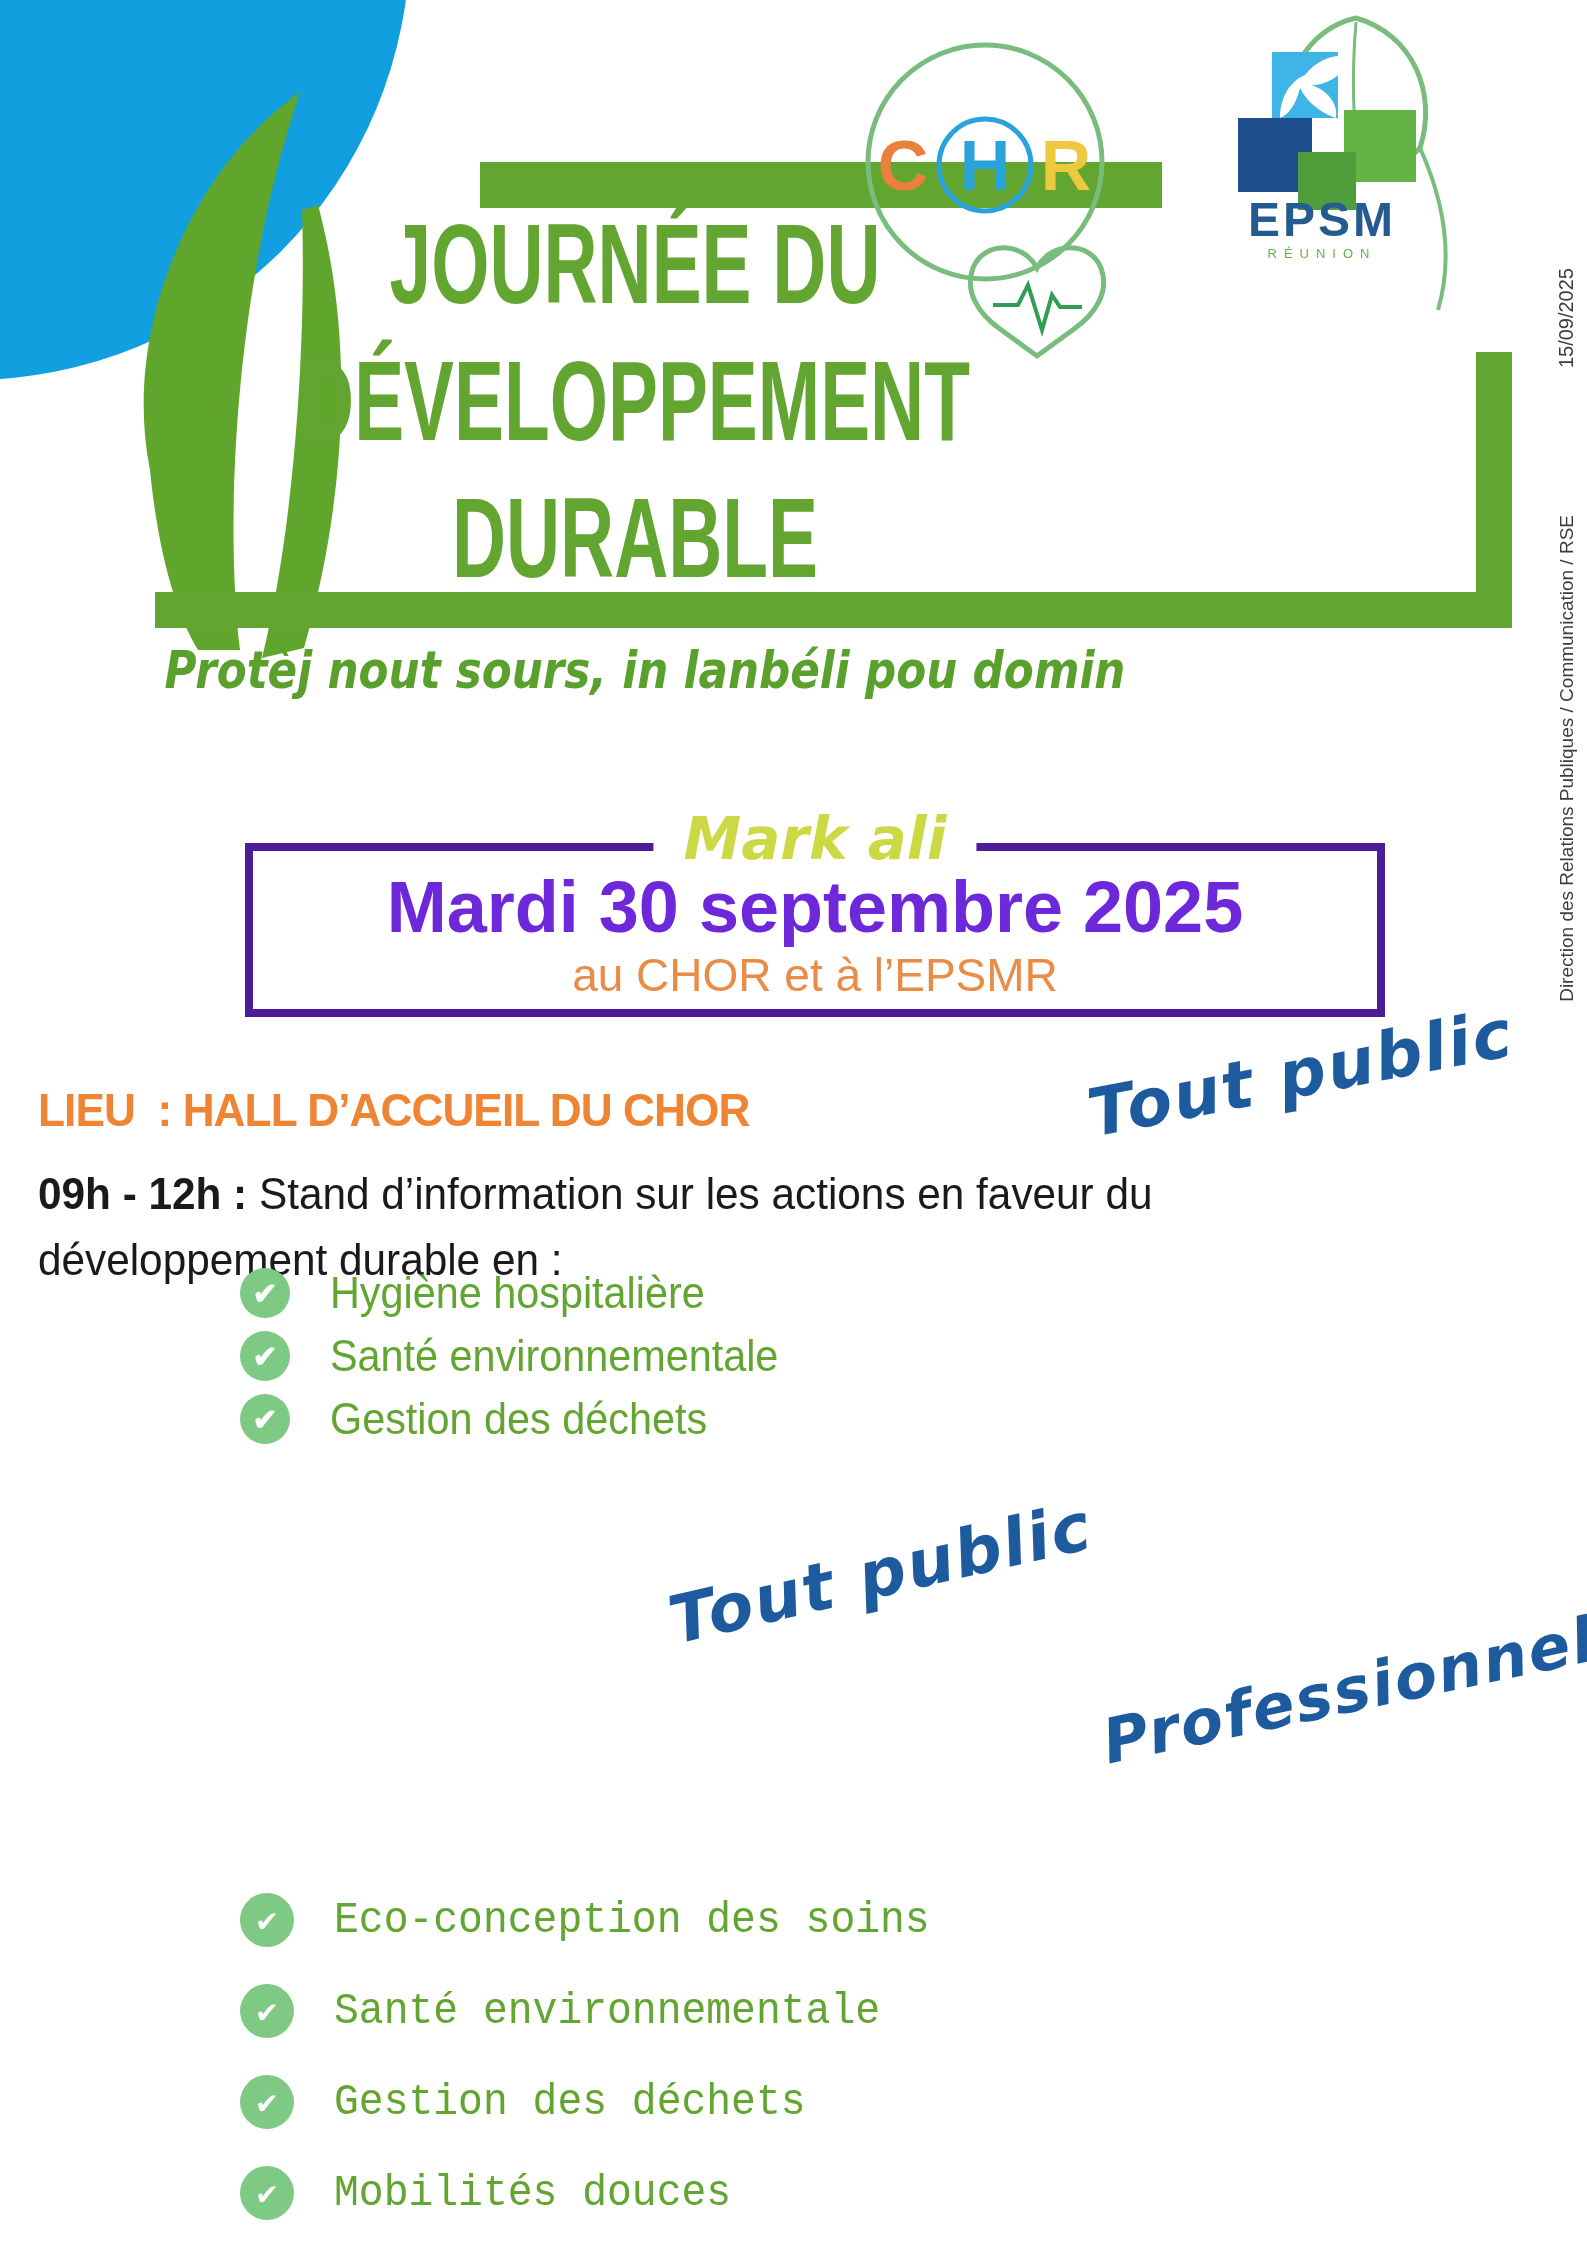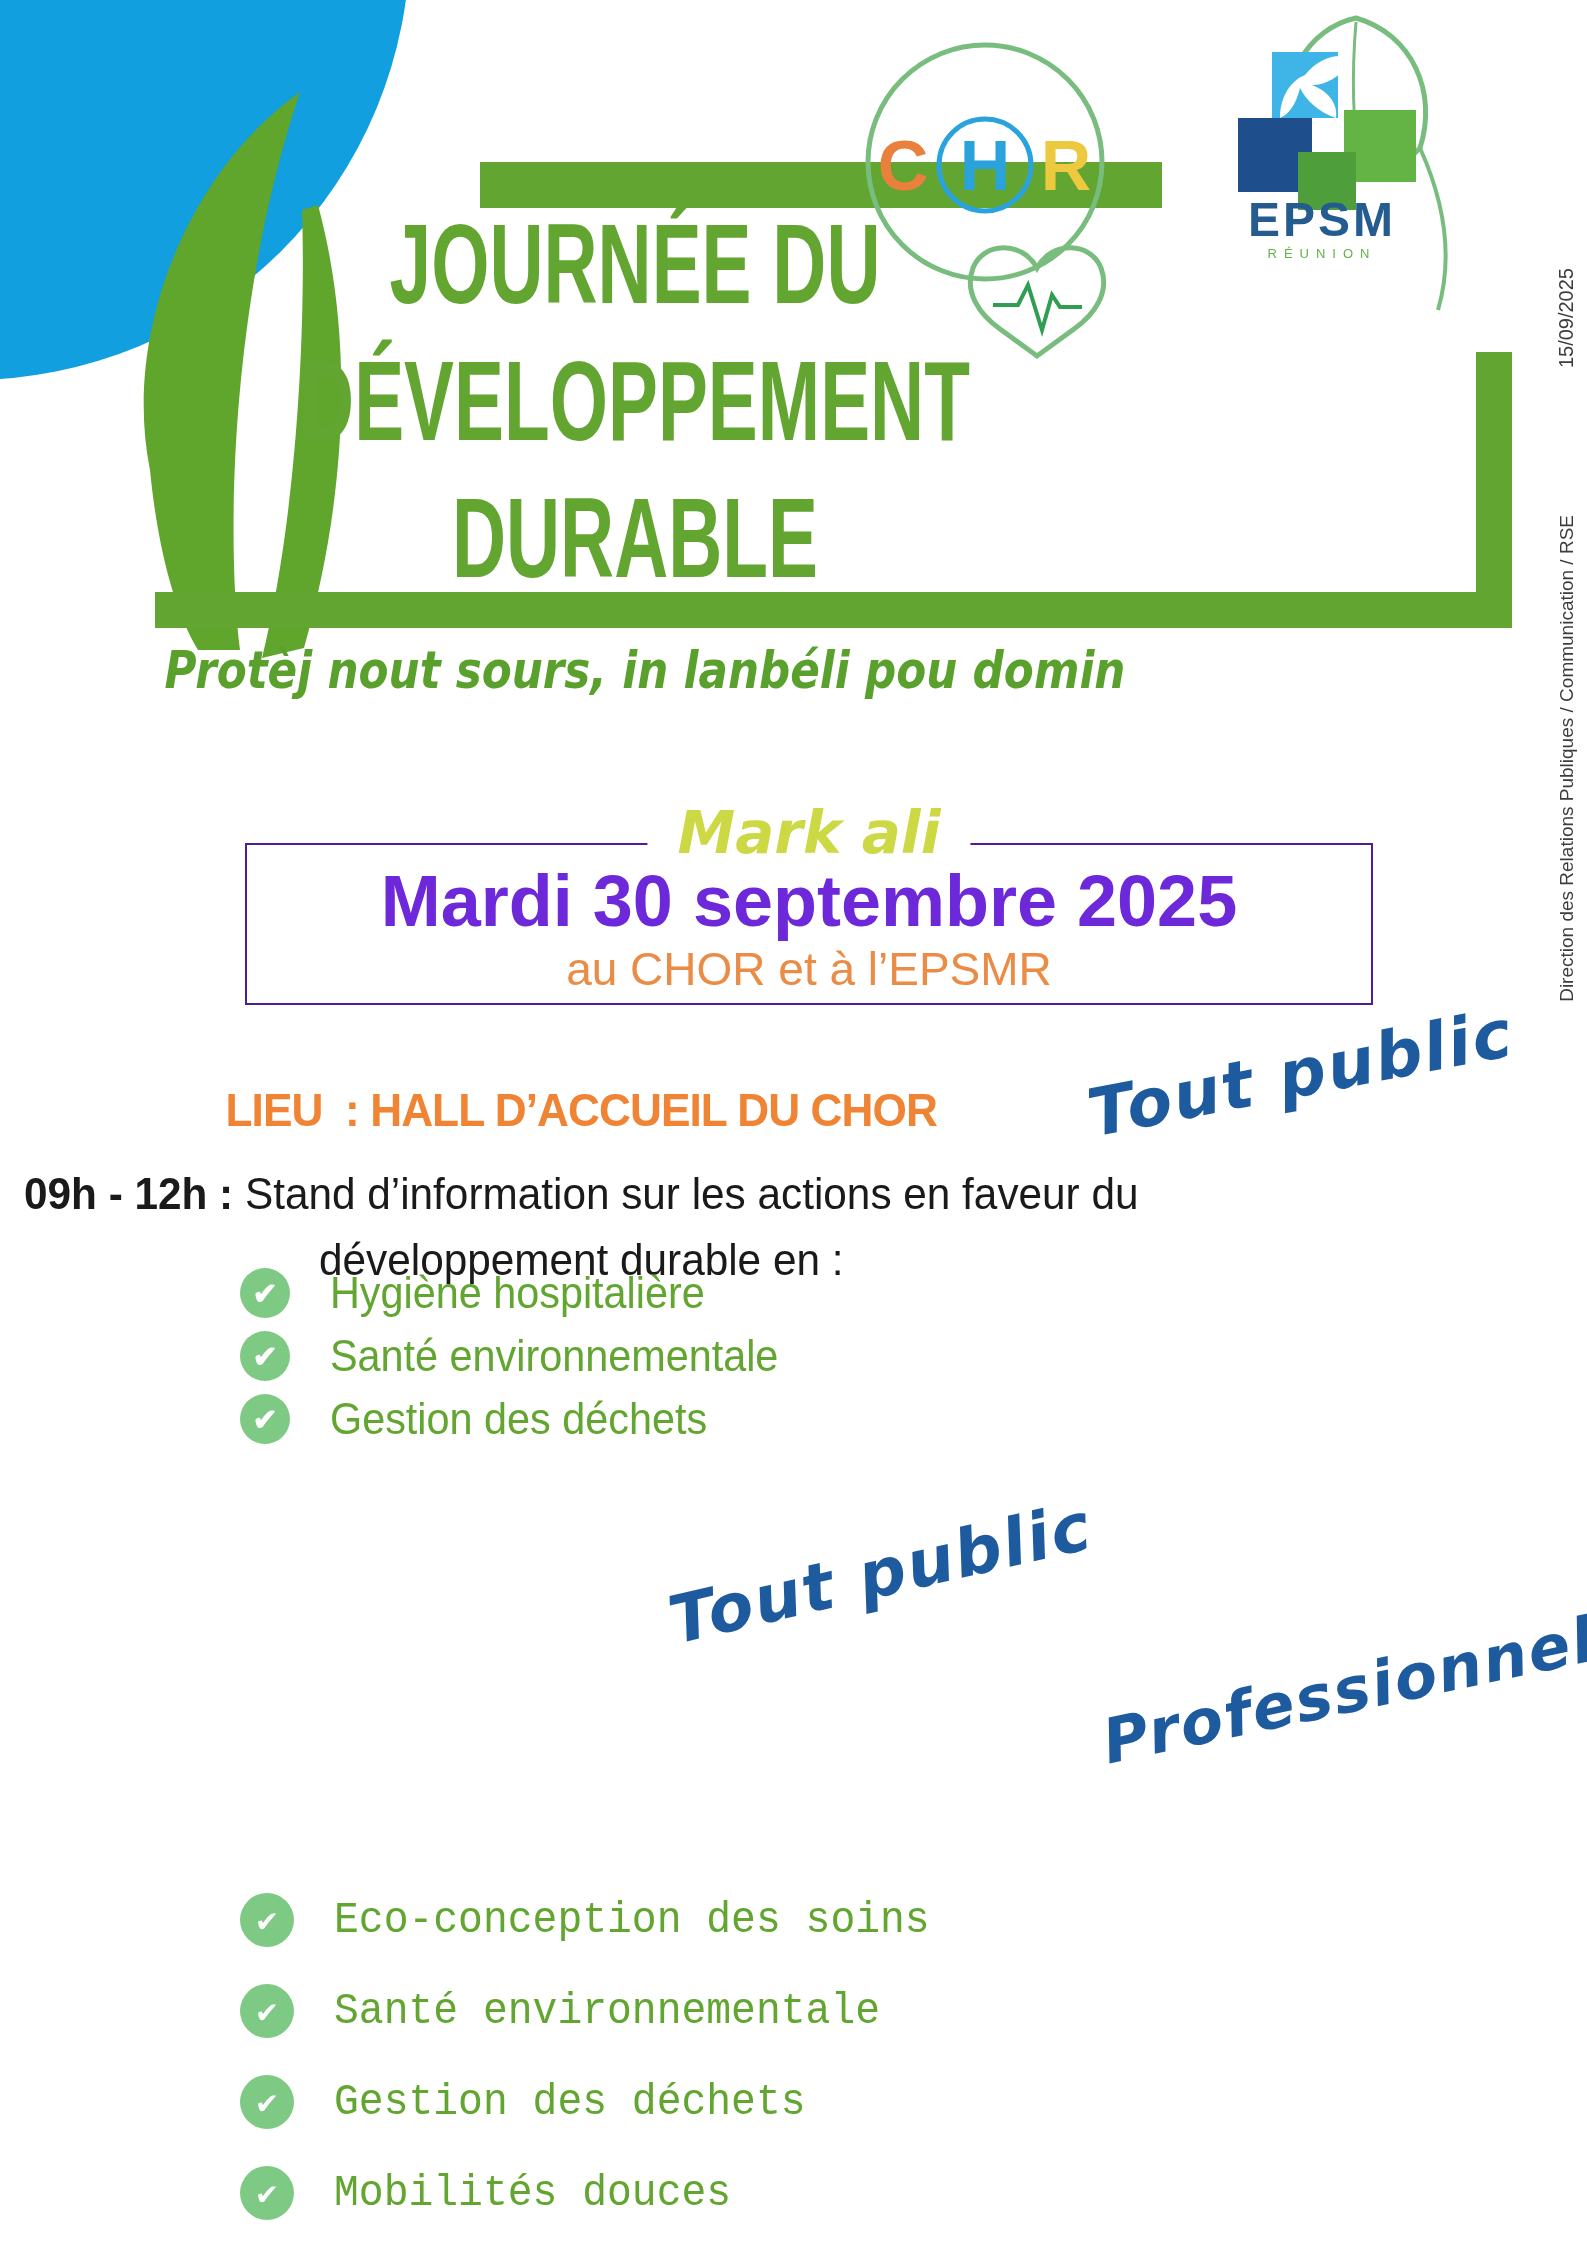--- a/index.html
+++ b/index.html
@@ -11,34 +11,34 @@
   svg.deco{position:absolute;left:0;top:0;z-index:2;pointer-events:none;}
   
   .title{position:absolute;left:10px;top:196px;width:1250px;text-align:center;color:#63a531;
          font-weight:800;font-size:104px;line-height:1.22;letter-spacing:0;
          transform:scale(0.72,1.08);transform-origin:50% 0;z-index:3;white-space:pre;}
   .tagline{position:absolute;left:20px;top:640px;width:1250px;text-align:center;color:#5aa02c;
          font-style:italic;font-weight:700;font-size:52px;transform:scaleX(0.84);
          transform-origin:50% 50%;z-index:3;font-family:"DejaVu Sans",sans-serif;}
   
   .datebox{position:absolute;left:245px;top:843px;width:1124px;height:158px;
-         border:2px solid #4c1d95;z-index:3;text-align:center;}
+         border:8px solid #4c1d95;z-index:3;text-align:center;}
   .markali{position:absolute;left:50%;top:-46px;transform:translateX(-50%);background:#fff;
          padding:0 30px;font-size:58px;font-style:italic;font-weight:600;color:#ccd944;
          white-space:nowrap;font-family:"DejaVu Sans",sans-serif;}
   .dateline{margin-top:16px;font-size:72px;font-weight:800;color:#6d28d9;line-height:1.12;}
   .placeline{margin-top:2px;font-size:46px;font-weight:400;color:#ea8b46;line-height:1.12;}
   
   .brush{position:absolute;color:#1e5b9e;font-weight:700;font-style:italic;z-index:4;
          font-family:"DejaVu Sans",sans-serif;white-space:nowrap;letter-spacing:2px;}
   .tp1{left:1085px;top:1035px;font-size:66px;transform:rotate(-11deg);}
   .tp2{left:665px;top:1535px;font-size:66px;transform:rotate(-13deg);}
   .prof{left:1098px;top:1650px;font-size:62px;transform:rotate(-12deg);}
   
-  .sec{position:absolute;left:24px;z-index:3;text-align:center;}
+  .sec{position:absolute;left:38px;z-index:3;}
   .sec h2{margin:0;font-size:47px;font-weight:800;color:#ee8434;letter-spacing:-1px;
           transform:scaleX(0.94);transform-origin:0 50%;white-space:pre;}
   .sec p{margin:24px 0 0 0;font-size:45px;line-height:1.47;color:#1a1a1a;
           transform:scaleX(0.94);transform-origin:0 0;white-space:pre;}
   .sec p b{font-weight:800;}
   
   .list{position:absolute;left:240px;z-index:3;}
   .row{display:flex;align-items:center;}
   .list1 .row{margin-bottom:13px;text-align:right;}
   .list2 .row{margin-bottom:37px;font-family:Liberation Mono, monospace;}

